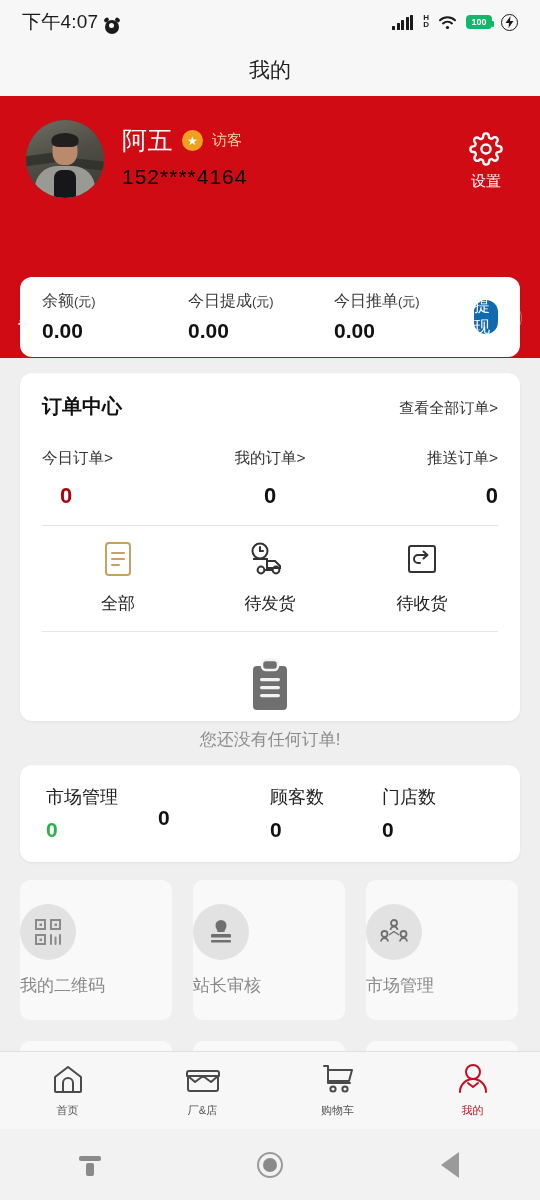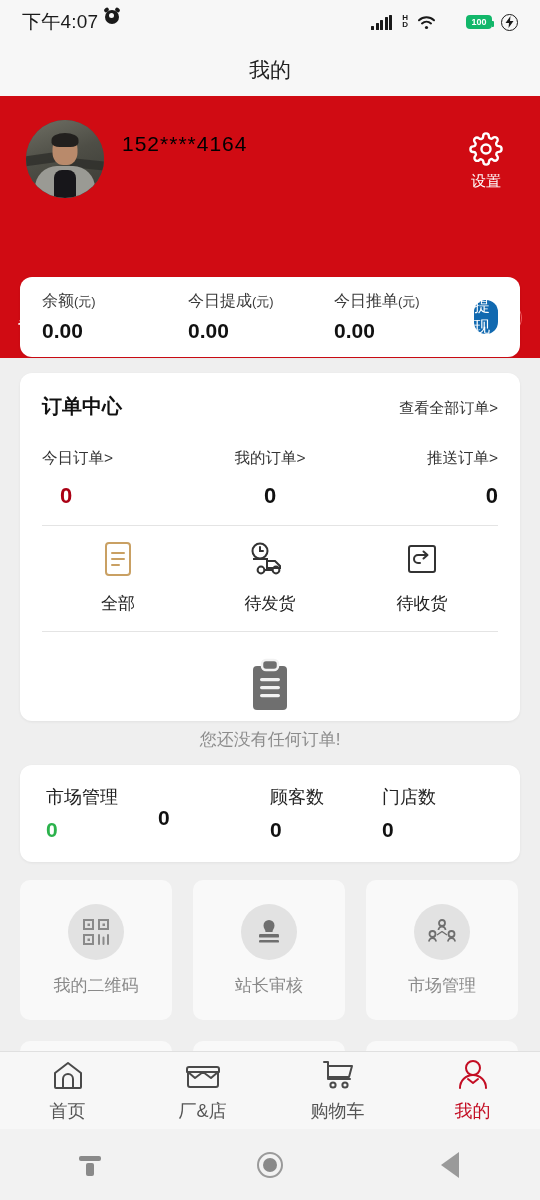--- a/index.html
+++ b/index.html
@@ -11,21 +11,21 @@
   }
   #app { position: relative; width: 540px; height: 1200px; background: #efefef; }
 
   
   .statusbar {
     position: absolute; top: 0; left: 0; width: 540px; height: 44px;
     background: #f7f7f7;
     display: flex; align-items: center; justify-content: space-between;
     padding: 0 22px;
   }
-  .status-left { display: flex; align-items: flex-start; gap: 6px; }
+  .status-left { display: flex; align-items: flex-end; gap: 6px; }
   .status-time { font-size: 19px; color: #1a1a1a; letter-spacing: .2px; }
   .status-right { display: flex; align-items: center; gap: 9px; }
 
   .alarm-ico { width: 16px; height: 16px; position: relative; }
   .alarm-ico .bell { width: 14px; height: 14px; border-radius: 50%; background: #1a1a1a;
      position: absolute; left: 1px; top: 1px; }
   .alarm-ico .inner { position:absolute; left:5px; top:4px; width:5px; height:5px; border-radius:50%;
      background:#f7f7f7; }
   .alarm-ico .ear1, .alarm-ico .ear2 { position:absolute; top:-1px; width:5px; height:4px;
      background:#1a1a1a; border-radius: 2px; }
@@ -36,21 +36,21 @@
   .signal i { display:block; width: 3px; background: #1a1a1a; border-radius: .5px; }
   .signal i:nth-child(1){height:4px}.signal i:nth-child(2){height:7px}
   .signal i:nth-child(3){height:10px}.signal i:nth-child(4){height:13px}
   .signal i:nth-child(5){height:15px}
   .hd { font-size: 8px; line-height: 7px; color: #1a1a1a; font-weight: bold; margin-left:1px;
         display:flex; flex-direction:column; align-self:flex-start; }
 
   .wifi { width: 19px; height: 15px; position: relative; }
   .bat {
     width: 26px; height: 14px; border: 2px solid #12b76a; border-radius: 4px;
-    background: #12b76a; position: relative; display:flex; align-items:center; justify-content:center;margin-left:21px;
+    background: #12b76a; position: relative; display:flex; align-items:center; justify-content:center;
   }
   .bat:after { content:''; position:absolute; right:-4px; top:4px; width:2px; height:6px;
     background:#12b76a; border-radius: 0 1px 1px 0; }
   .bat span { font-size: 9px; font-weight: bold; color: #ffffff; }
   .charge { width: 17px; height: 17px; border-radius: 50%; border: 1.8px solid #1a1a1a;
     display:flex;align-items:center;justify-content:center; }
   .charge svg { display:block; }
 
   
   .titlebar {
@@ -167,36 +167,36 @@
   .cstat .v { font-size: 21px; font-weight: bold; color: #111; margin-top: 9px; }
   .cstat:first-child .v { color: #2bb24c; }
 
   
   .grid {
     position: absolute; left: 20px; top: 880px; width: 500px;
     display: flex; flex-wrap: wrap; gap: 21px;
   }
   .tile {
     width: 152px; height: 140px; background: rgba(255,255,255,.62); border-radius: 10px;
-    display: flex; flex-direction: column; align-items: center; justify-content: center; gap: 14px;
+    display: flex; flex-direction: column; justify-content: center; gap: 14px;
   }
   .tile .circ {
     width: 56px; height: 56px; border-radius: 50%; background: #e2e2e2;
     display: flex; align-items: center; justify-content: center;
   }
   .tile .lbl { font-size: 17px; color: #8a8a8a; }
 
   
   .tabbar {
     position: absolute; left: 0; bottom: 71px; width: 540px; height: 78px;
     background: #f7f7f7; border-top: 1px solid #e0e0e0;
     display: flex; align-items: center;
   }
   .tab { flex: 1; display: flex; flex-direction: column; align-items: center; gap: 4px; }
-  .tab .lbl { font-size: 18px; color: #555; }
+  .tab .lbl { font-size: 11px; color: #555; }
   .tab.active .lbl { color: #c30d23; }
 
   .navbar {
     position: absolute; left: 0; bottom: 0; width: 540px; height: 71px;
     background: #f2f2f2; display: flex; align-items: center;
   }
   .navbtn { flex: 1; display: flex; align-items: center; justify-content: center; }
   .recents { width: 22px; height: 22px; position: relative; }
   .recents .r1 { position:absolute; left:0; top:2px; width:22px; height:5px; border-radius:2px; background:#8a8a8a;}
   .recents .r2 { position:absolute; left:7px; top:9px; width:8px; height:13px; border-radius:2px; background:#8a8a8a;}
@@ -260,20 +260,25 @@
       <div class="avatar">
         <span class="bg"></span>
           <span class="roof"></span>
           <span class="roof2"></span>
         <span class="body"></span>
           <span class="shirt"></span>
         <span class="head"></span>
           <span class="hair"></span>
       </div>
       <div class="pinfo">
+        <div class="namerow">
+          <span class="uname">阿五</span>
+          <span class="star-badge">★</span>
+          <span class="role">访客</span>
+        </div>
         <div class="phone">152****4164</div>
       </div>
     </div>
 
     <div class="settings">
       <span>
         <svg width="34" height="34" viewBox="0 0 24 24" fill="none" stroke="#ffffff" stroke-width="1.7">
           <circle cx="12" cy="12" r="3.2"></circle>
           <path d="M19.4 15a1.6 1.6 0 0 0 .32 1.77l.06.06a2 2 0 1 1-2.83 2.83l-.06-.06a1.6 1.6 0 0 0-1.77-.32 1.6 1.6 0 0 0-1 1.47V21a2 2 0 1 1-4 0v-.11a1.6 1.6 0 0 0-1.05-1.46 1.6 1.6 0 0 0-1.77.32l-.06.06a2 2 0 1 1-2.83-2.83l.06-.06a1.6 1.6 0 0 0 .32-1.77 1.6 1.6 0 0 0-1.47-1H3a2 2 0 1 1 0-4h.11a1.6 1.6 0 0 0 1.46-1.05 1.6 1.6 0 0 0-.32-1.77l-.06-.06a2 2 0 1 1 2.83-2.83l.06.06a1.6 1.6 0 0 0 1.77.32H9a1.6 1.6 0 0 0 1-1.47V3a2 2 0 1 1 4 0v.11a1.6 1.6 0 0 0 1 1.47 1.6 1.6 0 0 0 1.77-.32l.06-.06a2 2 0 1 1 2.83 2.83l-.06.06a1.6 1.6 0 0 0-.32 1.77V9a1.6 1.6 0 0 0 1.47 1H21a2 2 0 1 1 0 4h-.11a1.6 1.6 0 0 0-1.47 1z"></path>
         </svg>

